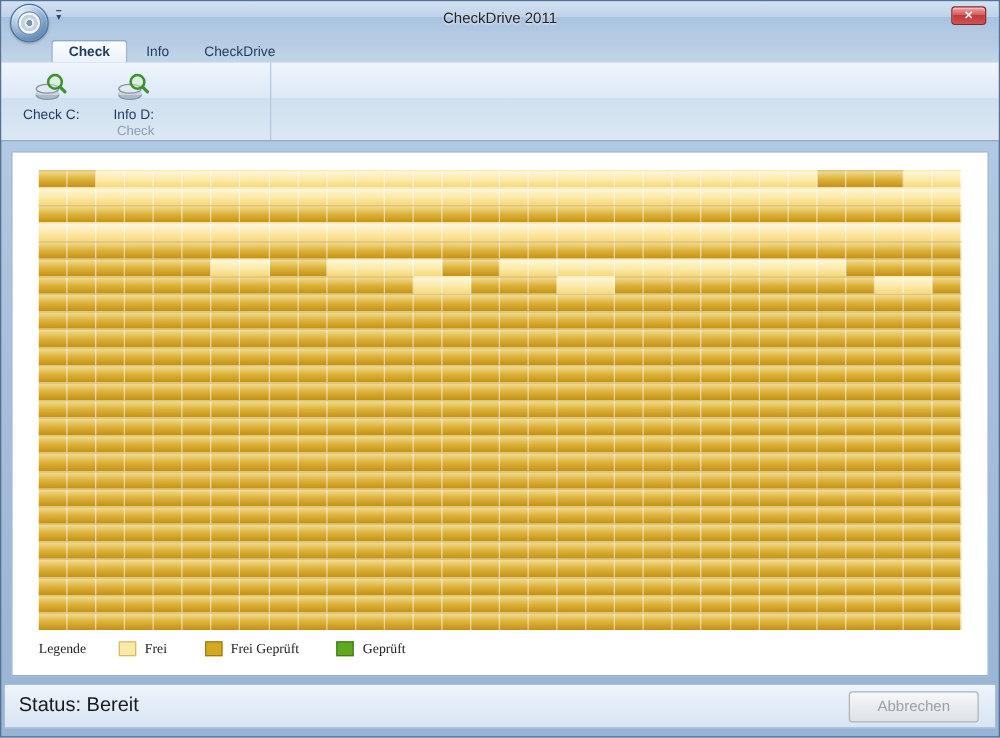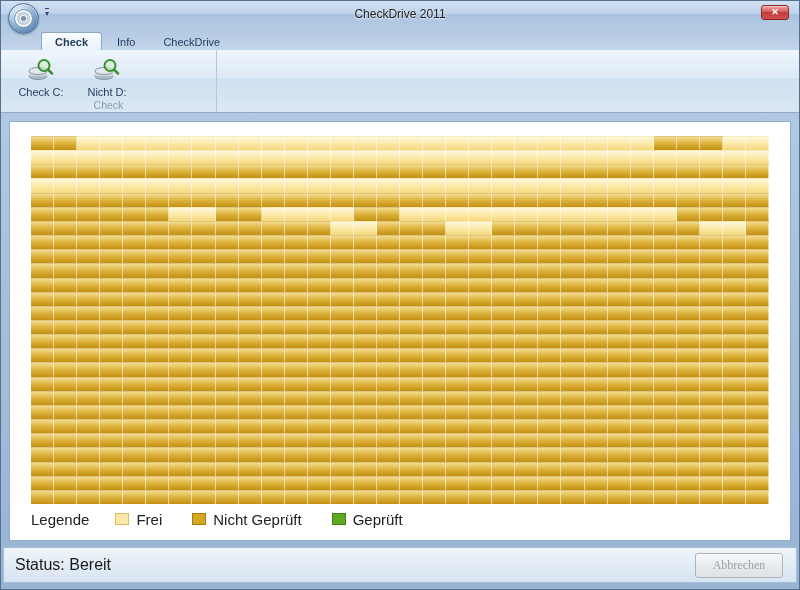--- a/index.html
+++ b/index.html
@@ -115,44 +115,44 @@
     border-right:1px solid rgba(255,255,255,.55);
     border-top:1px solid rgba(255,255,255,.45);
   }
   .cell-N { background:linear-gradient(180deg,#f2dc8e 0%,#ddb13a 50%,#c29114 100%); }
   .cell-F { background:linear-gradient(180deg,#fef7da 0%,#fbeaaa 50%,#f6d87c 100%); }
 
   .legend {
     flex:0 0 30px;
     display:flex; align-items:center;
     padding:0 21px 12px;
-    font-size:15px; color:#222;
+    font-size:11px; color:#222;font-family:Liberation Serif, serif;
   }
   .legend-title { margin-right:26px; }
   .legend-item { display:flex; align-items:center; margin-right:30px;text-align:center; }
   .legend-swatch {
     width:14px; height:12px; margin-right:7px;
     border:1px solid #999;
   }
 
   
   .statusbar {
     flex:0 0 36px;
     margin:0 2px 6px;
     background:linear-gradient(180deg,#eef4fb 0%,#d7e4f2 100%);
     border:1px solid #a9bed6;
     display:flex; align-items:center; justify-content:space-between;
     padding:0 13px 0 11px;
   }
   .status-text { font-size:16px; color:#1a1a1a; }
   .cancel-btn {
-    width:88px; height:25px;
+    width:104px; height:25px;
     border:1px solid #aeb3b9; border-radius:3px;
     background:linear-gradient(180deg,#f7f8f9 0%,#e9ecef 50%,#dde2e7 100%);
-    color:#9aa0a6; font-size:12px; font-family:Liberation Serif, serif;
+    color:#9aa0a6; font-size:12px; font-family:Liberation Sans, sans-serif;
   }
 </style>
 </head>
 <body>
 
 <div class="window">
 
   <div class="titlebar">
     <div class="app-orb">
       <div class="disc"></div>
@@ -191,21 +191,21 @@
       </div>
 
       <div class="ribbon-btn">
         <svg class="rb-icon" viewBox="0 0 26 26">
           <ellipse cx="10" cy="19" rx="9" ry="3.5" fill="#aeb9c6" stroke="#8795a5" stroke-width="1"></ellipse>
           <rect x="1" y="14" width="18" height="5" fill="#cdd5de"></rect>
           <ellipse cx="10" cy="14" rx="9" ry="3.5" fill="#e4e9ef" stroke="#8795a5" stroke-width="1"></ellipse>
           <circle cx="16" cy="8.5" r="5.5" fill="rgba(205,240,185,0.45)" stroke="#3d8f2f" stroke-width="2"></circle>
           <line x1="20" y1="12.5" x2="24" y2="16.5" stroke="#3d8f2f" stroke-width="2.5" stroke-linecap="round"></line>
         </svg>
-        <span class="rb-label">Nicht D:</span>
+        <span class="rb-label">Info D:</span>
       </div>
 
 
       <div class="group-label">Check</div>
     </div>
   </div>
 
   <div class="content-frame">
     <div class="grid-wrap">
       <div class="block-grid" id="block-grid" style="grid-template-columns: repeat(32, 1fr);">
@@ -1044,21 +1044,21 @@
         </div>
     </div>
     <div class="legend">
       <span class="legend-title">Legende</span>
       <span class="legend-item">
         <span class="legend-swatch" style="background: rgb(251, 233, 165); border-color: rgb(216, 188, 106);"></span>
         <span>Frei</span>
       </span>
       <span class="legend-item">
         <span class="legend-swatch" style="background: rgb(212, 169, 33); border-color: rgb(163, 124, 16);"></span>
-        <span>Nicht Geprüft</span>
+        <span>Frei Geprüft</span>
       </span>
       <span class="legend-item">
         <span class="legend-swatch" style="background: rgb(95, 168, 31); border-color: rgb(68, 127, 21);"></span>
         <span>Geprüft</span>
       </span>
     </div>
   </div>
 
   <div class="statusbar">
     <span class="status-text">Status: Bereit</span>

